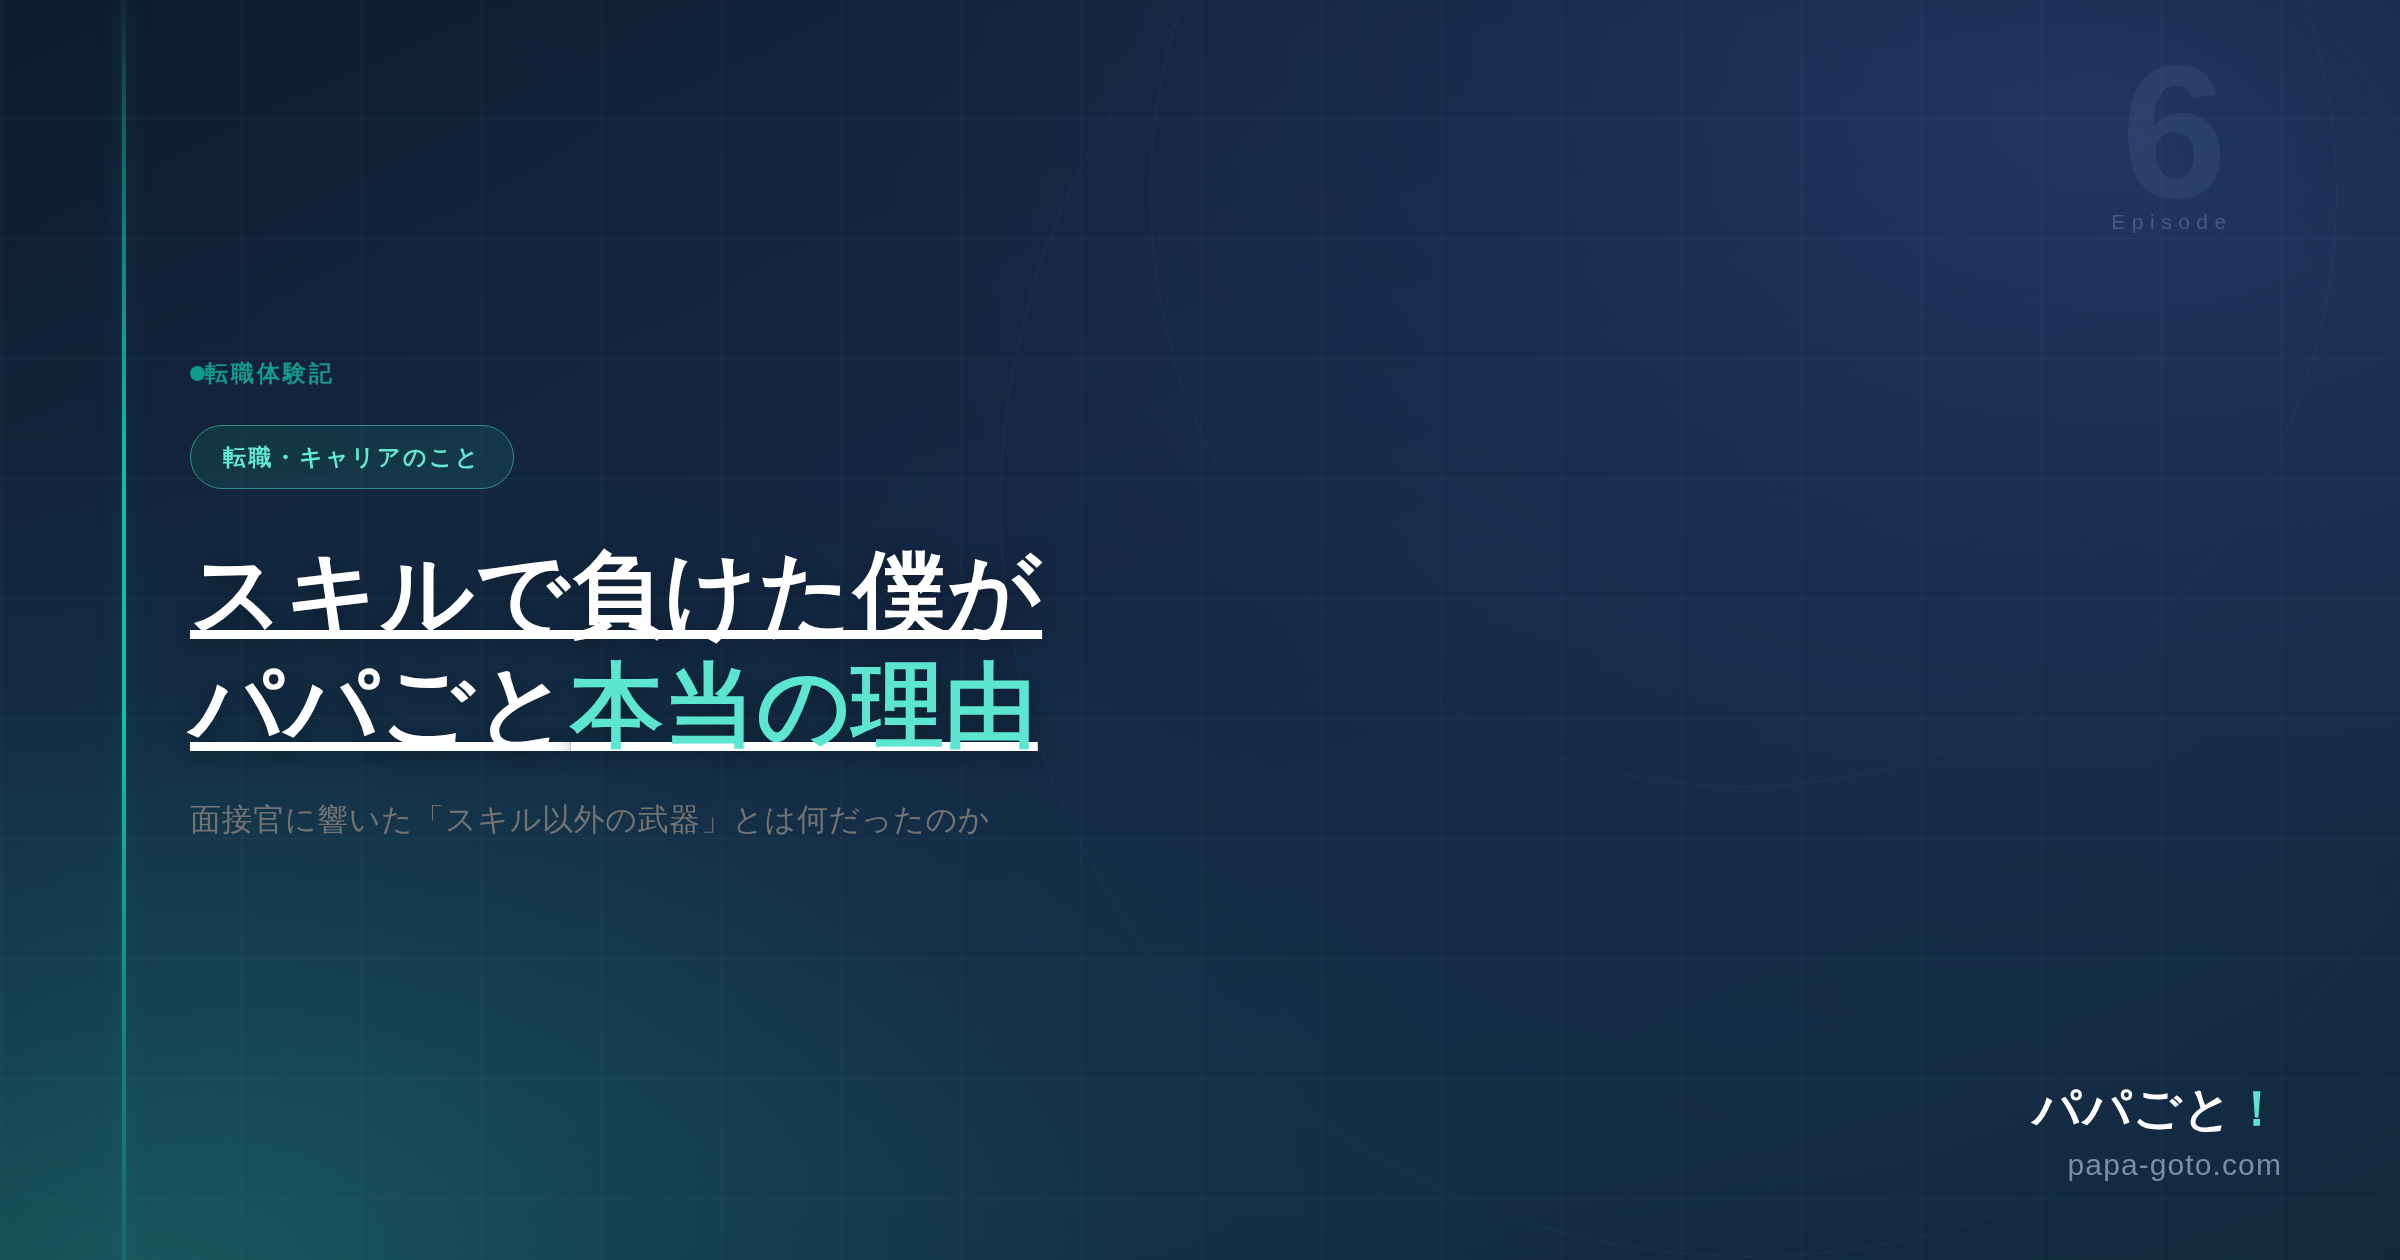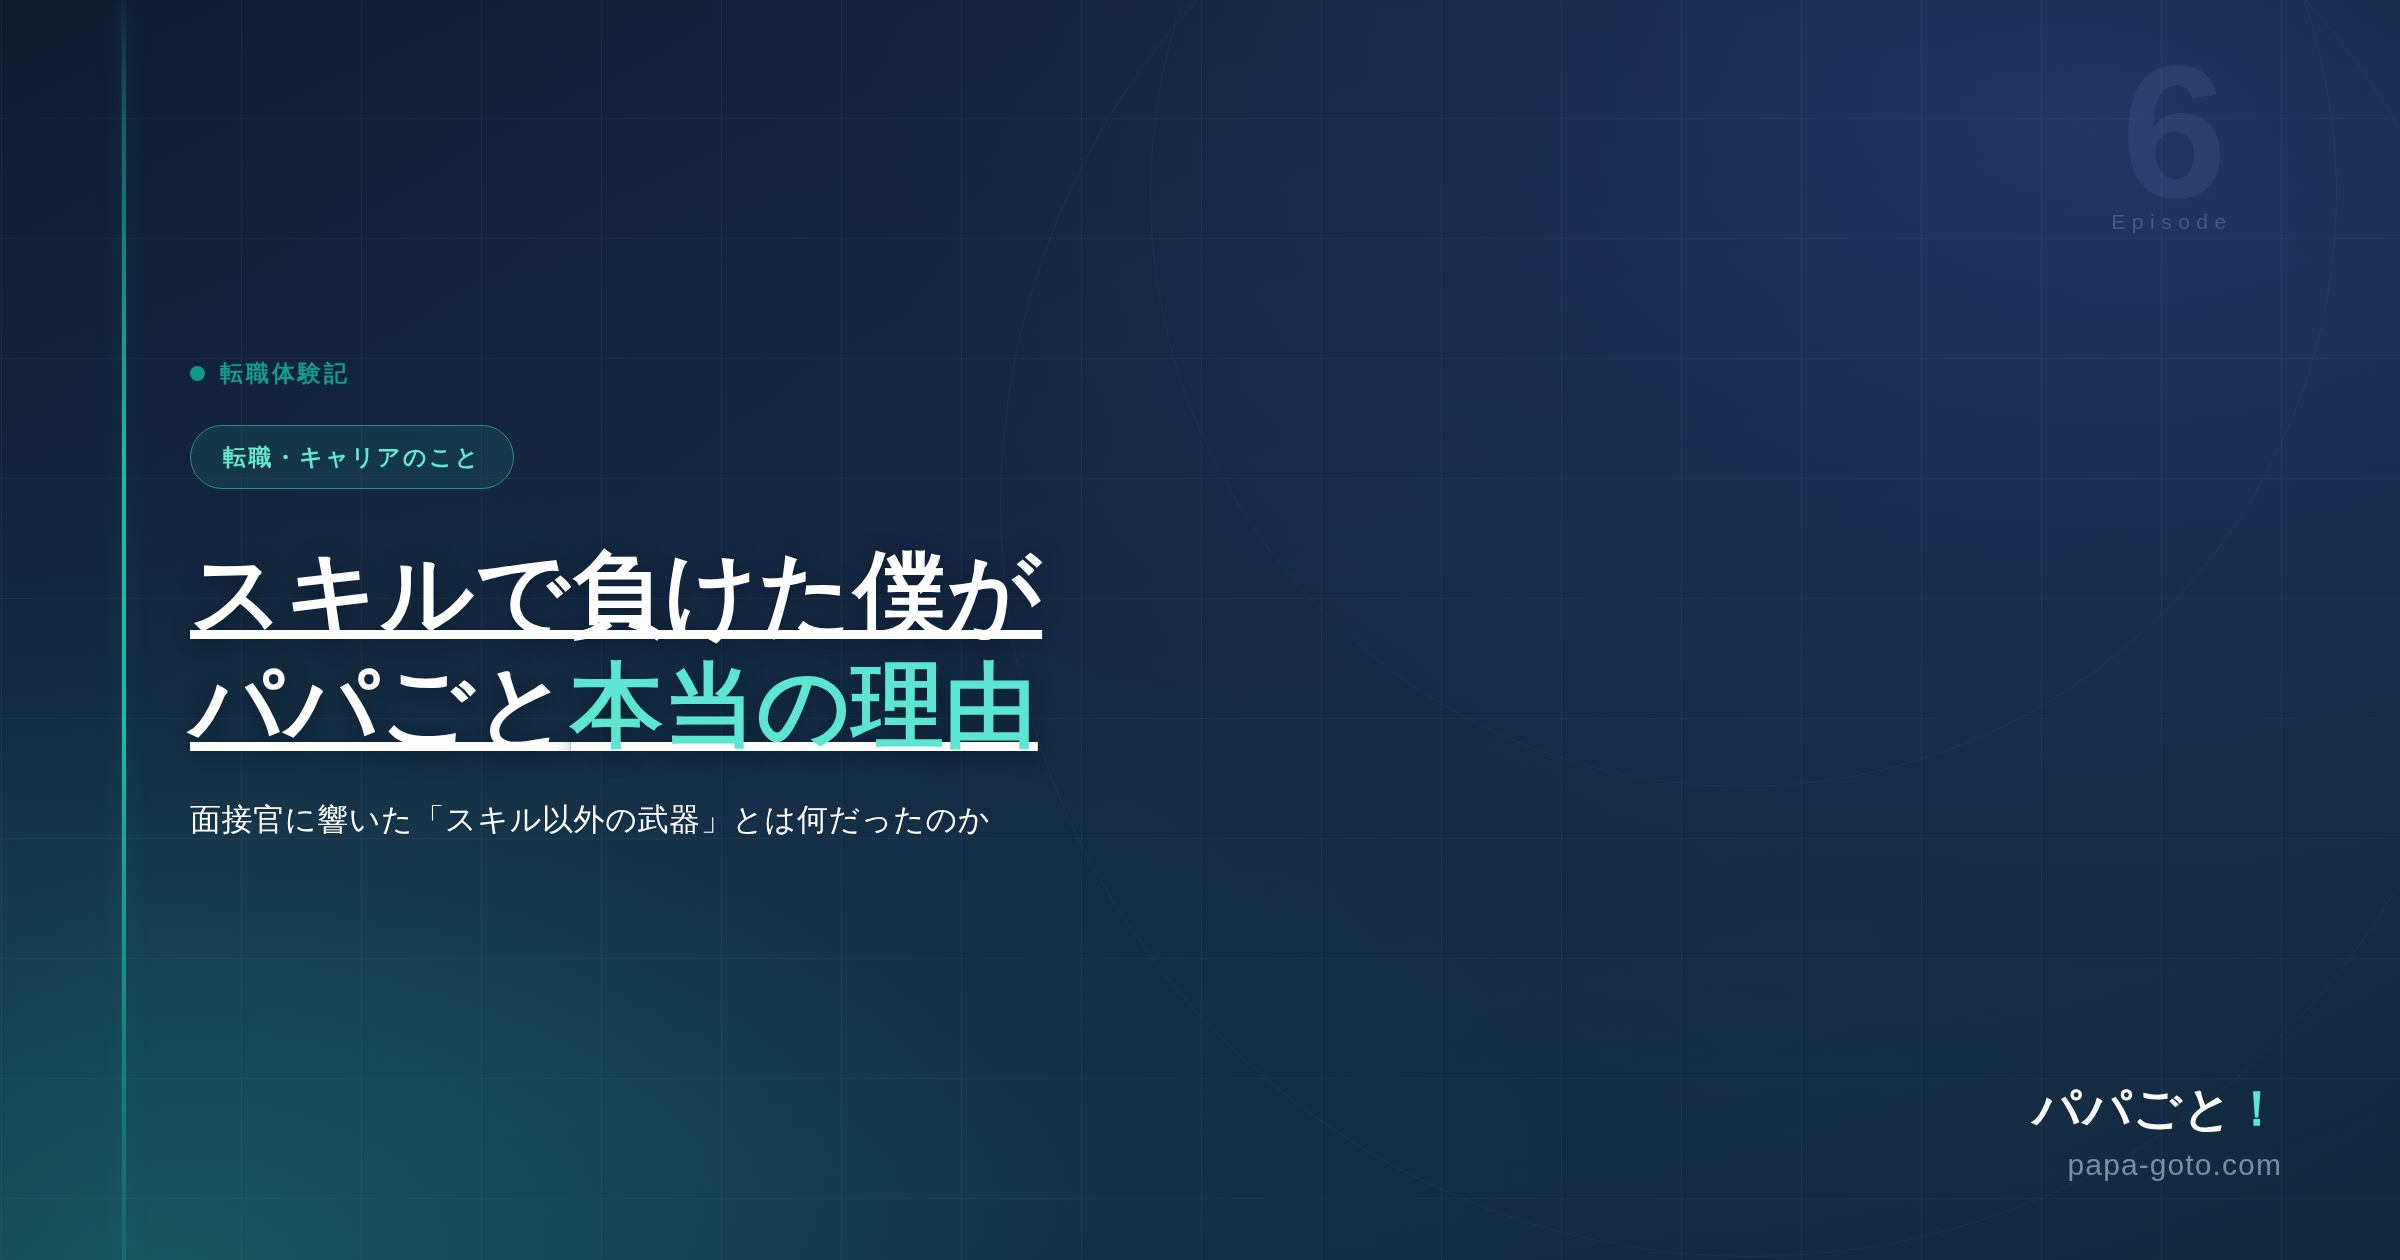--- a/index.html
+++ b/index.html
@@ -115,21 +115,20 @@
   .content {
     position: absolute;
     left: 190px;
     top: 358px;
     width: 1350px;
   }
 
   .eyebrow {
     display: flex;
     align-items: center;
-    gap: 15px;
     margin-bottom: 36px;
   }
   .eyebrow-dot {
     width: 15px;
     height: 15px;
     border-radius: 50%;
     background: #0f9b8e;
     flex: 0 0 auto;
   }
   .eyebrow-text {
@@ -168,21 +167,21 @@
     text-shadow: 0 4px 22px rgba(5,16,30,0.55);
   }
   .title-line { display: block; white-space: nowrap; text-decoration: underline; }
   .title-hl { color: #5ce6d1; text-align: center; }
 
   .subtitle {
     margin: 38px 0 0 0;
     font-size: 31px;
     font-weight: normal;
     letter-spacing: 0.6px;
-    color: #ffffff;
+    color: #737373;
     white-space: nowrap;
   }
 
   
   .brand {
     position: absolute;
     right: 118px;
     bottom: 78px;
     text-align: right;
     user-select: none;

